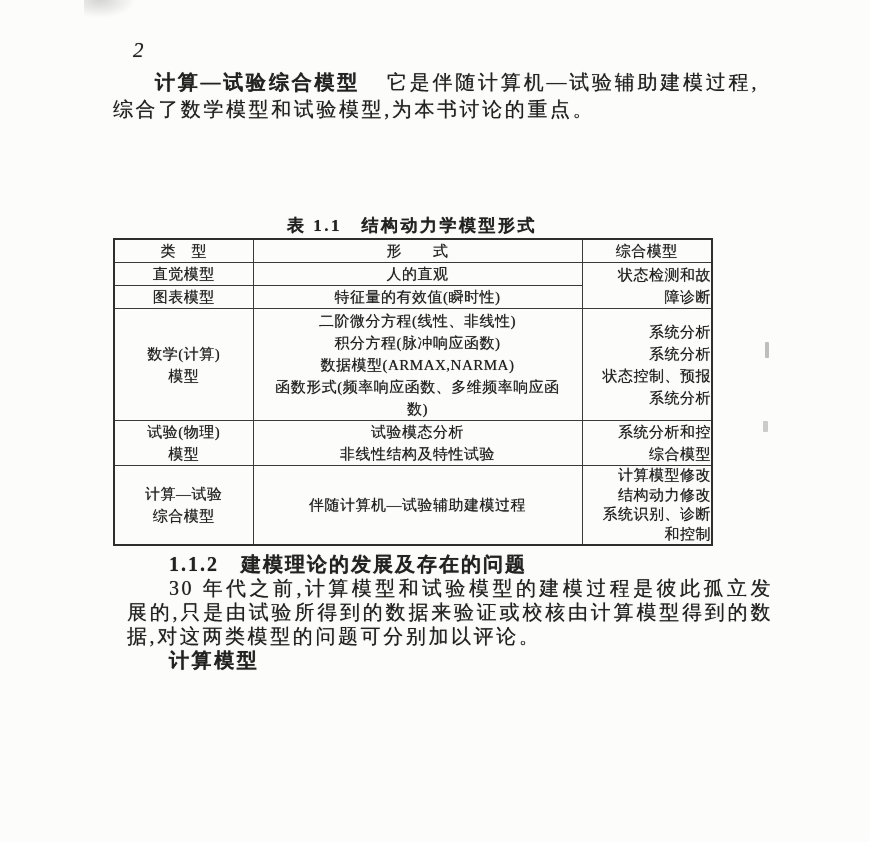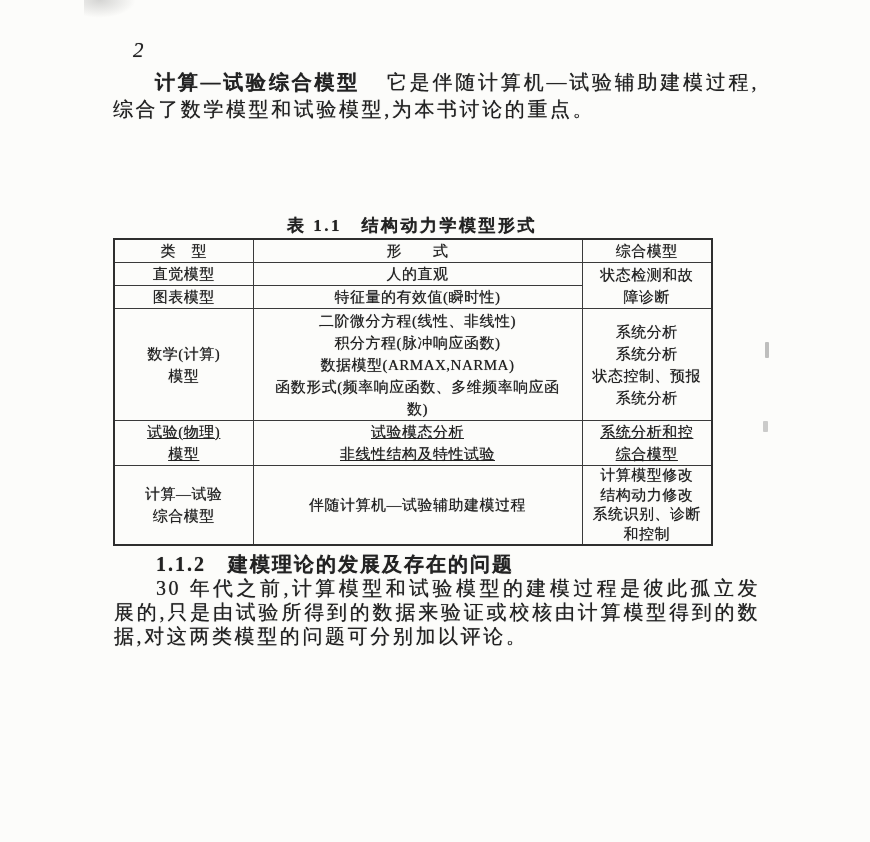--- a/index.html
+++ b/index.html
@@ -58,31 +58,31 @@
   table.model th, table.model td {
     border: 1px solid #3a3a3a;
     padding: 0;
     font-weight: normal;
     vertical-align: middle;
     overflow: hidden;
   }
   table.model th { text-align: center; }
   td.c1 { text-align: center; white-space: pre-line; }
   td.c2 { text-align: center; padding: 1px 8px 1px 14px; white-space: pre-line; }
-  td.c3 { text-align: center; padding: 1px 4px 1px 10px; white-space: pre-line; }
+  td.c3 { text-align: right; padding: 1px 4px 1px 10px; white-space: pre-line; }
   tr.hr  { height: 22px; }
   tr.r1  { height: 21px; }
   tr.r2  { height: 22px; margin-left: 11px; }
   tr.r3  { height: 112px; }
-  tr.r4  { height: 44px; text-decoration: underline; }
+  tr.r4  { height: 44px; }
   tr.r5  { height: 78px; }
   tr.r5 td.c3 { line-height: 19.5px; }
   .text-bottom {
     position: absolute;
-    left: 114px;
+    left: 127px;
     top: 552px;
     width: 646px;
     font-size: 20px;
     line-height: 24px;
     letter-spacing: 2.6px;
     text-align: justify;
   }
   .sec-heading { font-weight: bold; text-indent: 42px; letter-spacing: 2px; }
   .sub-heading { font-weight: bold; text-indent: 42px; }
   .latin { letter-spacing: 0.3px; }
@@ -166,18 +166,19 @@
 结构动力修改
 系统识别、诊断
 和控制</td>
     </tr>
   </tbody>
     </table>
 
   <div class="text-bottom">
     <p class="sec-heading">1.1.2　建模理论的发展及存在的问题</p>
     <p class="indent">30 年代之前,计算模型和试验模型的建模过程是彼此孤立发展的,只是由试验所得到的数据来验证或校核由计算模型得到的数据,对这两类模型的问题可分别加以评论。</p>
+    <p class="sub-heading">计算模型</p>
   </div>
 
   <div class="speck1"></div>
   <div class="speck2"></div>
 
 </div>
 
 </body></html>

